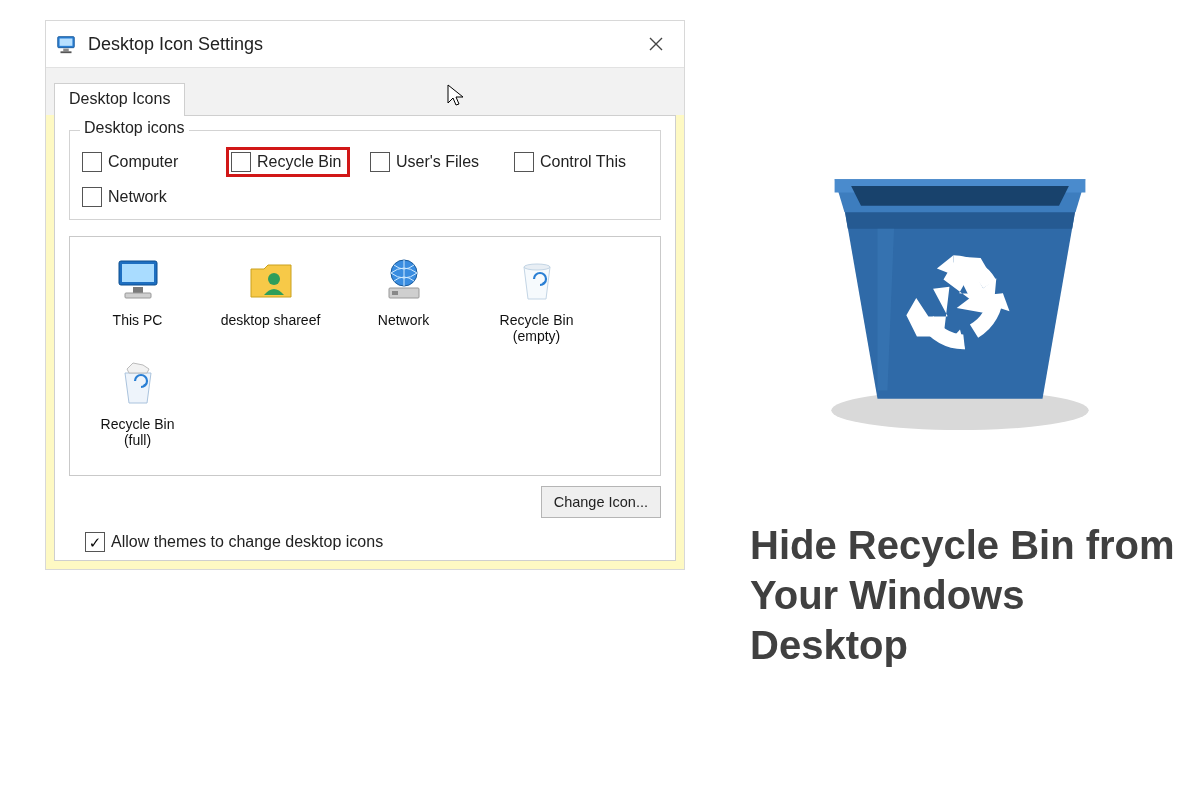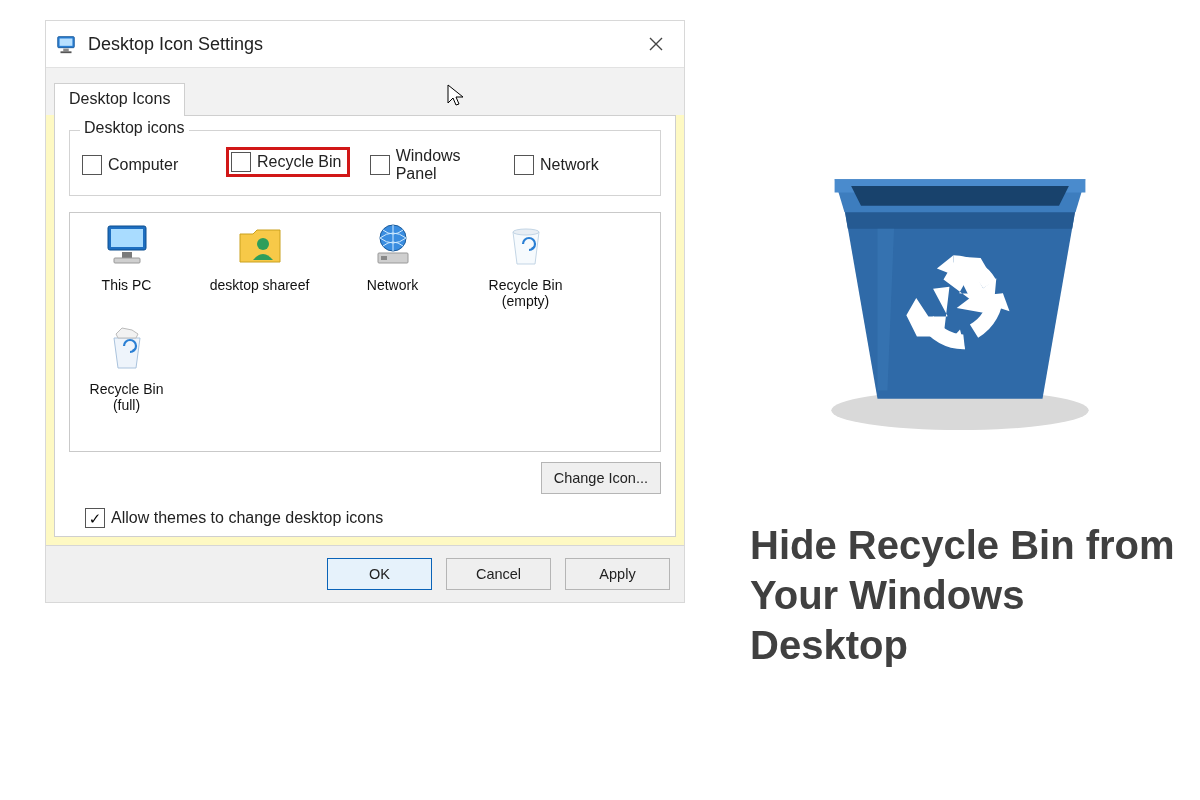--- a/index.html
+++ b/index.html
@@ -112,21 +112,21 @@
   .highlight-red {
     border:3px solid #d11717;
     padding:2px 6px 2px 2px;
     border-radius:0;
     display:inline-flex;
     align-items:center;
     gap:6px;
   }
   .iconbox {
     border:1px solid #c9c9c9;
-    padding:4px;
+    padding:15px;
     min-height:240px;
   }
   .icon-grid {
     display:flex;
     flex-wrap:wrap;
     gap: 12px 28px;
   }
   .icon-item {
     width:105px;
     display:flex;
@@ -240,21 +240,25 @@
         <div>
           <span class="highlight-red">
             <label class="chk" style="gap:6px;">
               <span class="chkbox"></span>
               <span>Recycle Bin</span>
             </label>
           </span>
         </div>
         <label class="chk">
           <span class="chkbox"></span>
-          <span>Windows Panel</span>
+          <span>User's Files</span>
+        </label>
+        <label class="chk">
+          <span class="chkbox"></span>
+          <span>Control This</span>
         </label>
         <label class="chk">
           <span class="chkbox"></span>
           <span>Network</span>
         </label>
       </div>
     </div>
 
     <div class="iconbox">
       <div class="icon-grid">
@@ -325,25 +329,20 @@
       <button class="btn">Change Icon...</button>
     </div>
 
     <label class="allow-row">
       <span class="chkbox checked"></span>
       <span>Allow themes to change desktop icons</span>
     </label>
 
   </div>
 
-  <div class="footer">
-    <button class="btn primary">OK</button>
-    <button class="btn">Cancel</button>
-    <button class="btn">Apply</button>
-  </div>
 
 </div>
 
 <div class="hero">
   <svg width="330" height="330" viewBox="0 0 200 200">
     <ellipse cx="100" cy="182" rx="78" ry="12" fill="#d9d9d9"></ellipse>
 
     <path d="M30 60 L170 60 L150 175 L50 175 Z" fill="#2f6aa8"></path>
     <path d="M30 60 L170 60 L168 72 L32 72 Z" fill="#255a92"></path>
 

